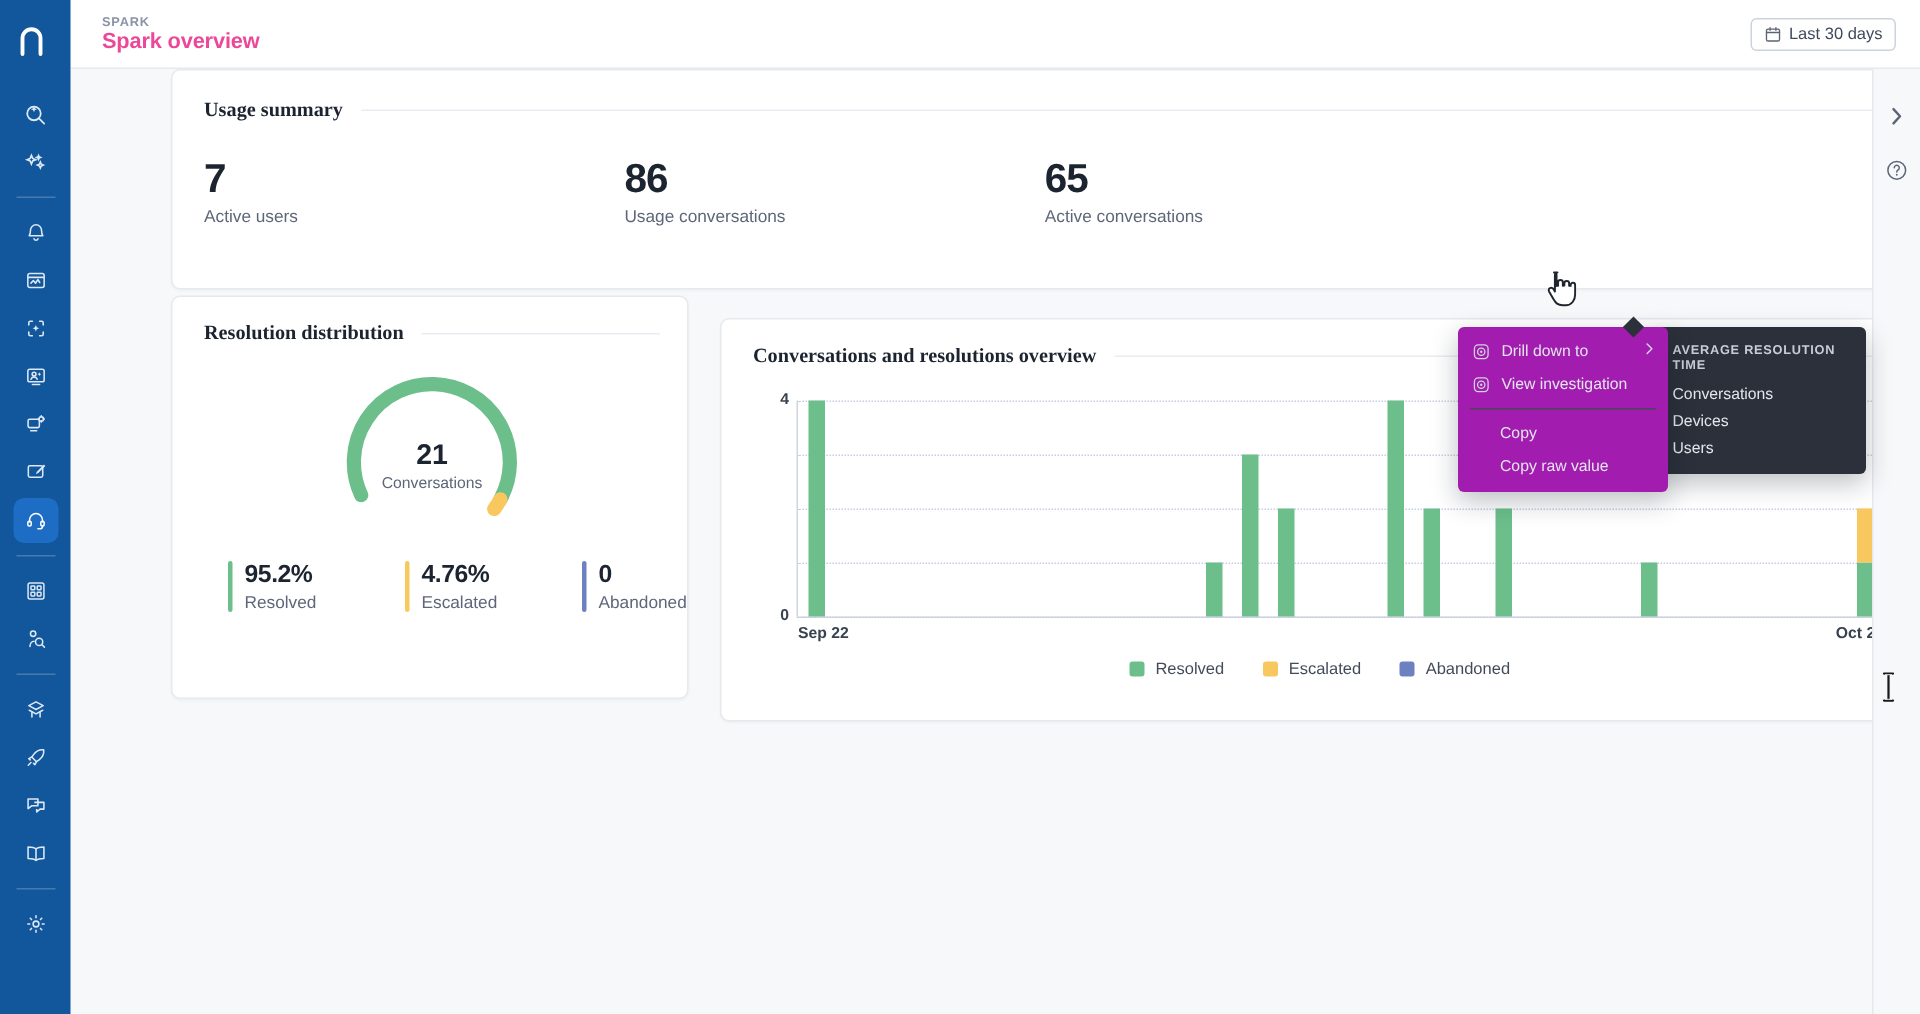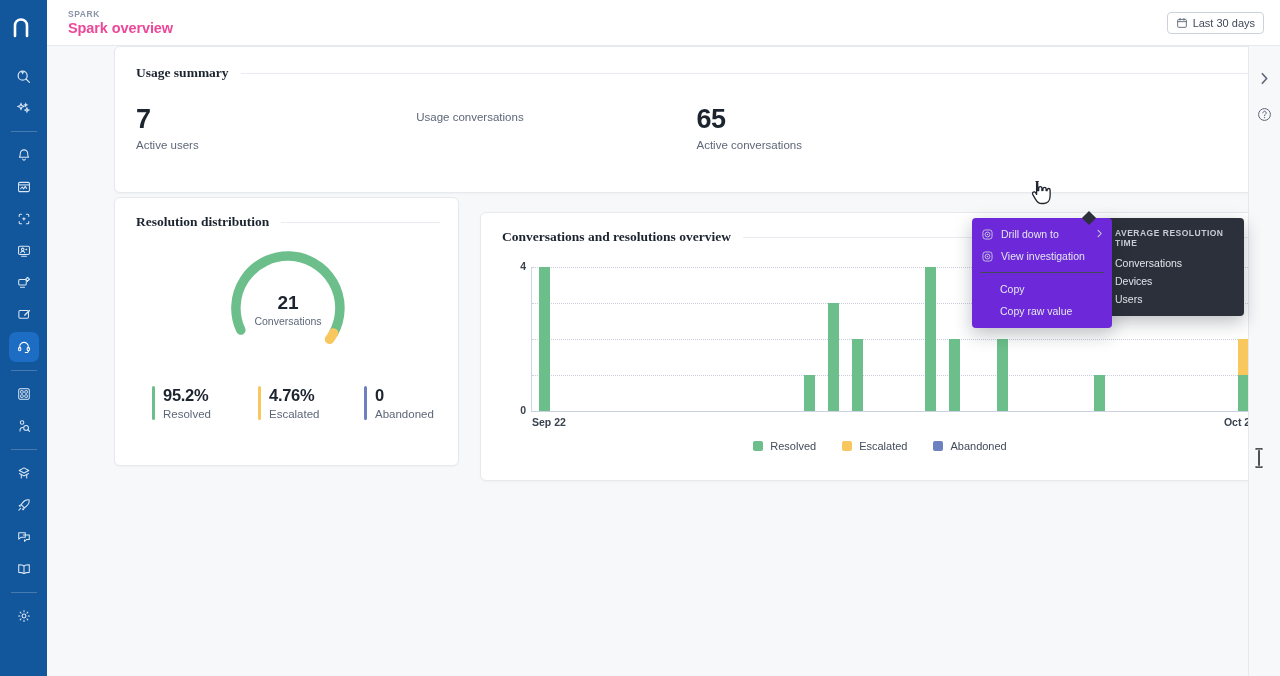--- a/index.html
+++ b/index.html
@@ -72,21 +72,21 @@
   .kpi-val { font-size: 27px; font-weight: 700; color: #1c2430; line-height: 1.05; letter-spacing: -.6px; }
   .kpi-label { font-size: 11.5px; color: #5d6779; margin-top: 6px; }
   .kpi-val-row { display: flex; align-items: center; gap: 8px; }
   .kebab { display: flex; flex-direction: column; gap: 2.5px; align-items: center; padding: 4px 2px; cursor: pointer; }
   .kebab i { width: 2.6px; height: 2.6px; border-radius: 50%; background: #3d4characters; }
   .kebab i { background: #434c5b; }
 
   
   #resolution-card { left: 67px; top: 151px; width: 345px; height: 269px; padding: 16px 18px 0 21px; }
   .donut-wrap { display: flex; justify-content: center; margin-top: 12px; }
-  .dist-legend { display: flex; margin-top: 26px; padding-left: 16px; gap: 4px; }
+  .dist-legend { display: flex; margin-top: 14px; padding-left: 16px; gap: 16px; }
   .dist-item { display: flex; gap: 8px; flex: 0 0 102px; }
   .dist-bar { width: 3px; border-radius: 2px; flex: 0 0 3px; height: 34px; }
   .dist-val { font-size: 16.5px; font-weight: 700; color: #1c2430; line-height: 1.15; letter-spacing: -.3px; }
   .dist-lab { font-size: 11.5px; color: #5d6779; margin-top: 3px; }
 
   
   #conv-card { left: 433px; top: 166px; width: 797px; height: 269px; padding: 16px 18px 0 21px; }
   .chart-area { position: relative; margin-top: 16px; height: 175px; }
   .plot { position: absolute; left: 30px; right: 2px; top: 6px; height: 144px; }
   .gridline { position: absolute; left: 0; right: 0; height: 0; border-top: 1px dotted #c9cfe0; }
@@ -97,21 +97,21 @@
   .seg { position: absolute; left: 0; width: 100%; }
   .xlabels { position: absolute; left: 30px; right: 2px; top: 155px; height: 16px; }
   .xlab { position: absolute; font-size: 10.5px; font-weight: 700; color: #39424f; }
   .chart-legend { display: flex; justify-content: center; gap: 26px; margin-top: 4px; }
   .lg-item { display: flex; align-items: center; gap: 7px; font-size: 11px; color: #424b5a; }
   .lg-sw { width: 10px; height: 10px; border-radius: 2px; }
 
   
   .ctx {
     position: absolute; left: 925px; top: 172px; width: 140px;
-    background: #6d28d9; border-radius: 4px; padding: 5px 0 6px 0;
+    background: #a21caf; border-radius: 4px; padding: 5px 0 6px 0;
     box-shadow: 0 6px 18px rgba(16,24,40,.28); z-index: 40;
   }
   .ctx-caret {
     position: absolute; top: -5px; right: 18px; width: 10px; height: 10px;
     background: #2b303a; transform: rotate(45deg);
   }
   .ctx-item {
     display: flex; align-items: center; gap: 8px; height: 22px;
     padding: 0 10px; font-size: 10.5px; color: #e3e6ec; cursor: pointer; position: relative;
   }
@@ -342,20 +342,21 @@
         <div class="card-head">
           <div class="card-title">Usage summary</div>
           <div class="card-rule"></div>
         </div>
         <div class="kpis">
           <div class="kpi">
             <div class="kpi-val">7</div>
             <div class="kpi-label">Active users</div>
           </div>
           <div class="kpi">
+            <div class="kpi-val">86</div>
             <div class="kpi-label">Usage conversations</div>
           </div>
           <div class="kpi">
             <div class="kpi-val">65</div>
             <div class="kpi-label">Active conversations</div>
           </div>
         </div>
       </section>
 
       <section class="card" id="resolution-card">

